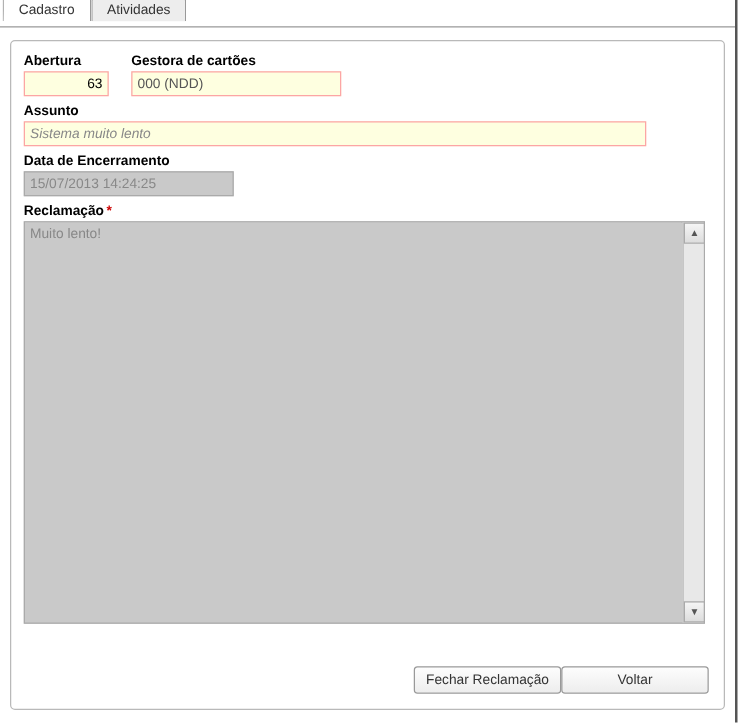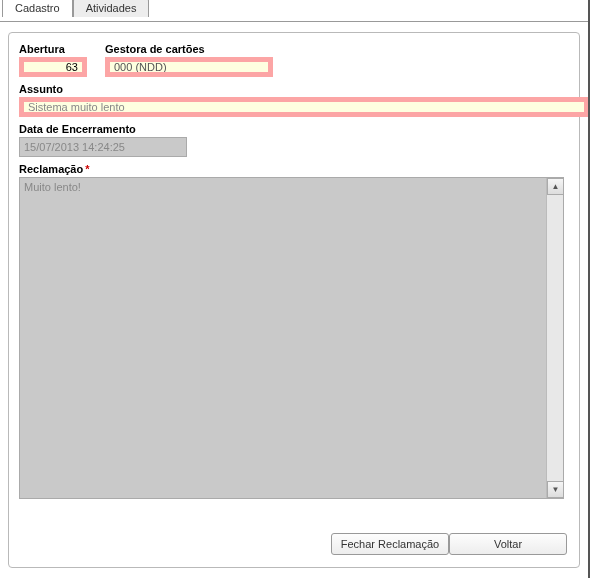--- a/index.html
+++ b/index.html
@@ -64,29 +64,29 @@
     font-size: 11px;
     color: #000;
     font-weight: bold;
     margin-bottom: 2px;
   }
   .req { color: #c00; font-weight: bold; margin-left: 2px; }
   input.txt, input.ro, textarea.ta {
     font-family: Arial, sans-serif;
     font-size: 11px;
     padding: 2px 4px;
-    border: 5px solid #fca5a5;
+    border: 1px solid #fca5a5;
   }
   input.yellow {
     background: #feffe0;
     height: 20px;
   }
   input.protocolo { width: 68px; text-align: right; }
   input.gestora { width: 168px; text-align: left; color: #555; }
-  input.assunto { width: 570px; height: 20px; color: #888; }
+  input.assunto { width: 498px; height: 20px; color: #888; font-style: italic; }
   input.ro {
     background: #c9c9c9;
     color: #888;
     border: 1px solid #aaa;
     height: 20px;
     width: 168px;
   }
   .ta-wrap {
     position: relative;
     width: 545px;

